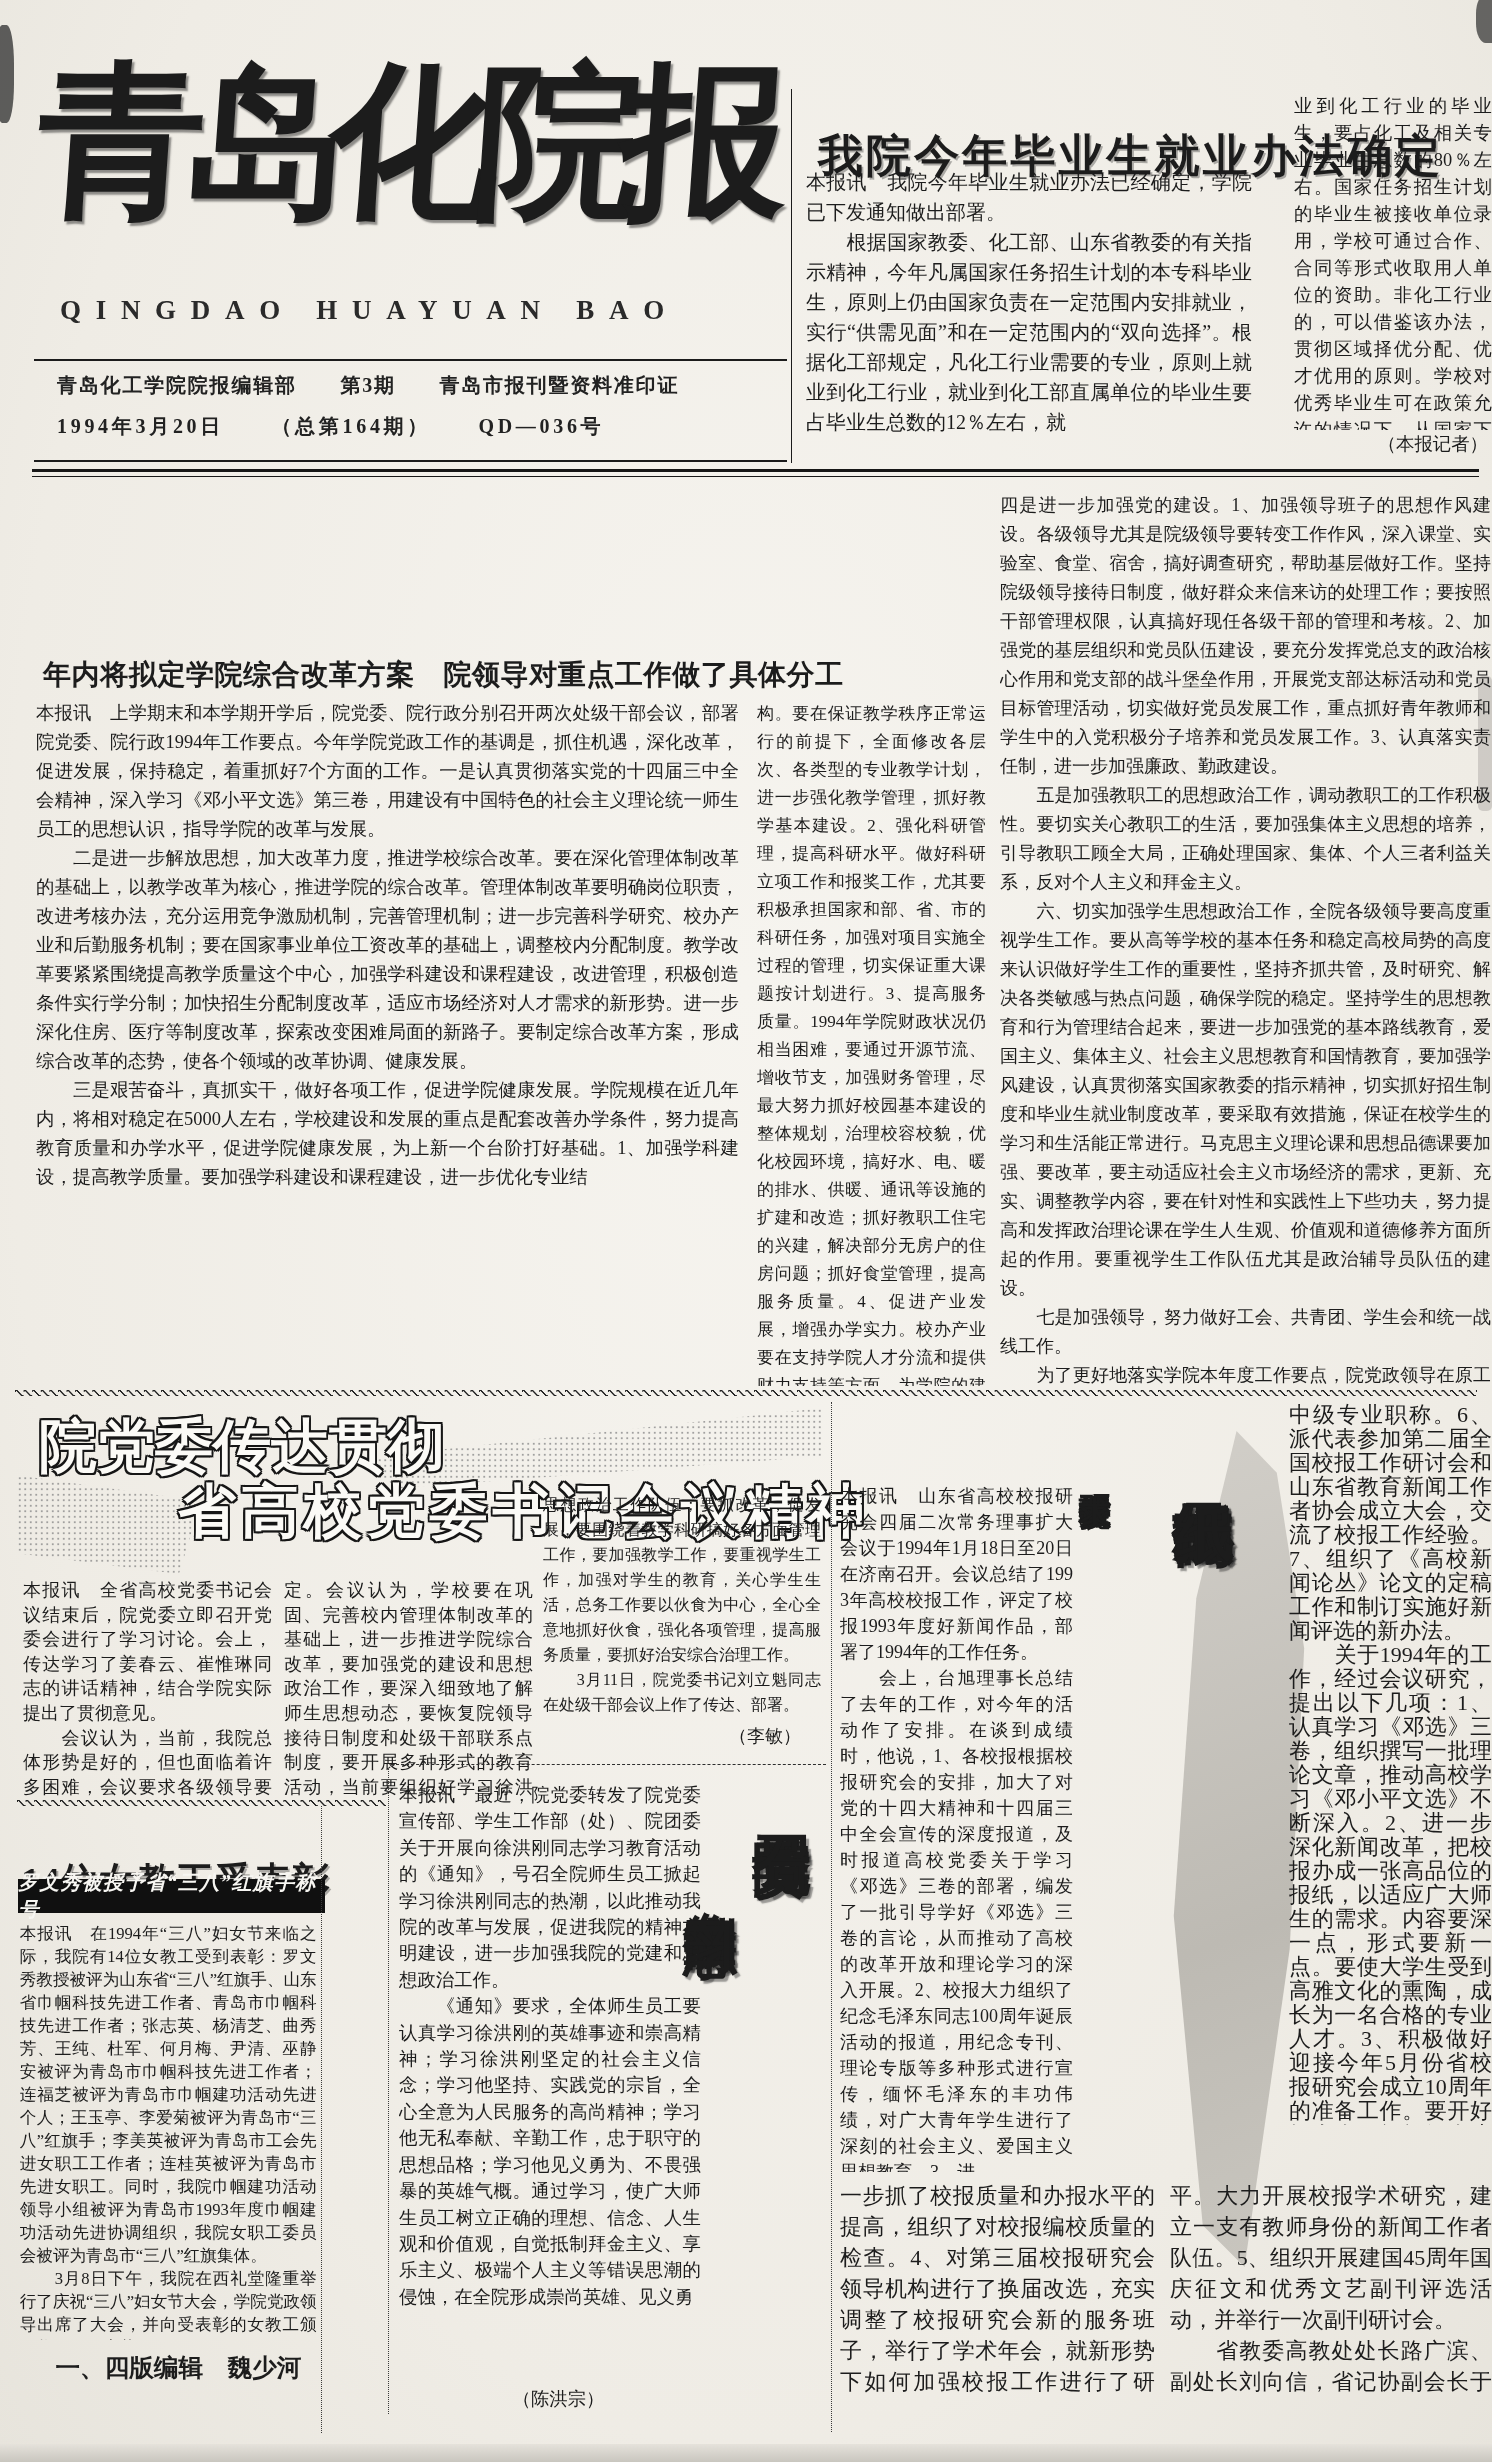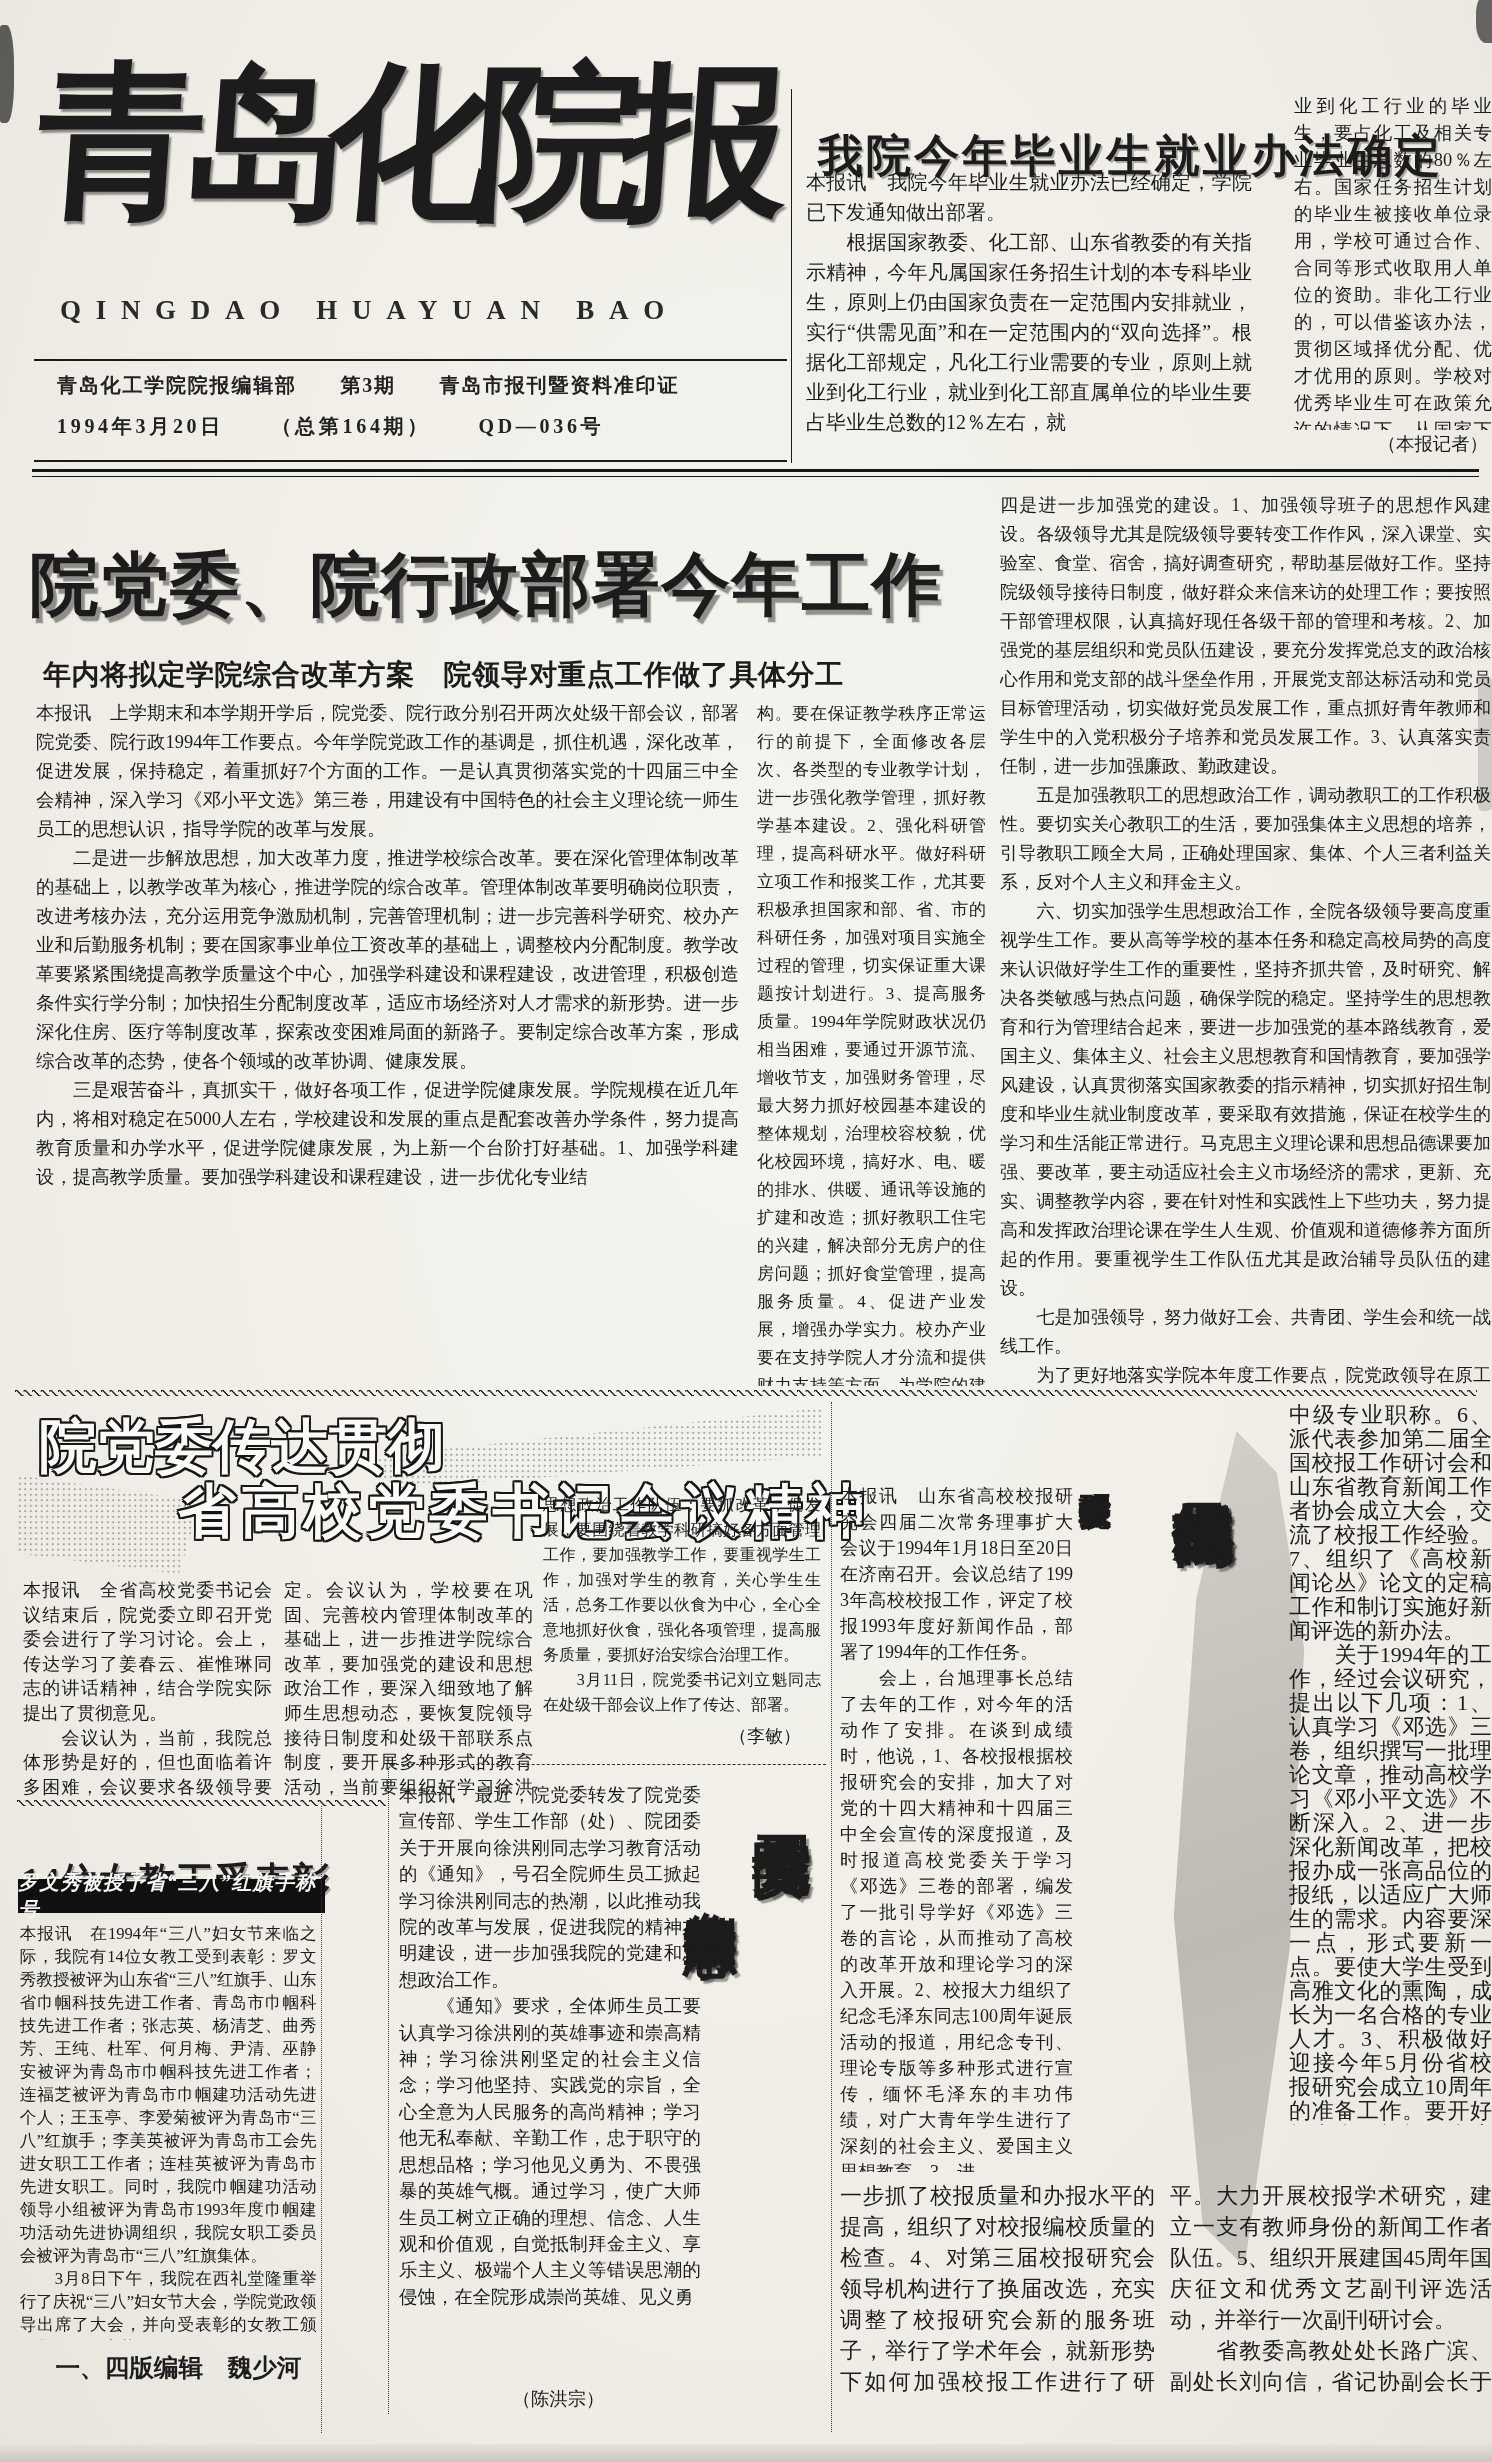--- a/index.html
+++ b/index.html
@@ -59,21 +59,20 @@
 
   <div class="abs headline-l" style="left:818px;top:90px;">我院今年毕业生就业办法确定</div>
   <div class="abs jt" style="left:806px;top:167px;width:446px;height:299px;font-size:20px;line-height:30px;">本报讯　我院今年毕业生就业办法已经确定，学院已下发通知做出部署。
 　　根据国家教委、化工部、山东省教委的有关指示精神，今年凡属国家任务招生计划的本专科毕业生，原则上仍由国家负责在一定范围内安排就业，实行“供需见面”和在一定范围内的“双向选择”。根据化工部规定，凡化工行业需要的专业，原则上就业到化工行业，就业到化工部直属单位的毕业生要占毕业生总数的12％左右，就</div>
   <div class="abs jt" style="left:1294px;top:93px;width:198px;height:337px;font-size:18.4px;line-height:27px;">业到化工行业的毕业生，要占化工及相关专业毕业生总数的80％左右。国家任务招生计划的毕业生被接收单位录用，学校可通过合作、合同等形式收取用人单位的资助。非化工行业的，可以借鉴该办法，贯彻区域择优分配、优才优用的原则。学校对优秀毕业生可在政策允许的情况下，从国家下达的调配计划中优先挑选工作单位。
 　　定向和委培毕业生按原定向、委培“合同”就业，自费生和自费委培生按山东省有关文件精神办理。</div>
   <div class="abs byline" style="left:1294px;top:431px;width:194px;font-size:18.4px;">（本报记者）</div>
 
   <div class="abs double-rule" style="left:32px;top:469px;width:1447px;"></div>
 
-  <div class="abs headline-xl" style="left:29.5px;top:546px;">院党委、院行政部署今年工作</div>
   <div class="abs subheadline" style="left:43px;top:656px;">年内将拟定学院综合改革方案　院领导对重点工作做了具体分工</div>
 
   <div class="abs jt body-t" style="left:36px;top:699px;width:703px;height:687px;">本报讯　上学期末和本学期开学后，院党委、院行政分别召开两次处级干部会议，部署院党委、院行政1994年工作要点。今年学院党政工作的基调是，抓住机遇，深化改革，促进发展，保持稳定，着重抓好7个方面的工作。一是认真贯彻落实党的十四届三中全会精神，深入学习《邓小平文选》第三卷，用建设有中国特色的社会主义理论统一师生员工的思想认识，指导学院的改革与发展。
 　　二是进一步解放思想，加大改革力度，推进学校综合改革。要在深化管理体制改革的基础上，以教学改革为核心，推进学院的综合改革。管理体制改革要明确岗位职责，改进考核办法，充分运用竞争激励机制，完善管理机制；进一步完善科学研究、校办产业和后勤服务机制；要在国家事业单位工资改革的基础上，调整校内分配制度。教学改革要紧紧围绕提高教学质量这个中心，加强学科建设和课程建设，改进管理，积极创造条件实行学分制；加快招生分配制度改革，适应市场经济对人才需求的新形势。进一步深化住房、医疗等制度改革，探索改变困难局面的新路子。要制定综合改革方案，形成综合改革的态势，使各个领域的改革协调、健康发展。
 　　三是艰苦奋斗，真抓实干，做好各项工作，促进学院健康发展。学院规模在近几年内，将相对稳定在5000人左右，学校建设和发展的重点是配套改善办学条件，努力提高教育质量和办学水平，促进学院健康发展，为上新一个台阶打好基础。1、加强学科建设，提高教学质量。要加强学科建设和课程建设，进一步优化专业结</div>
   <div class="abs jt" style="left:757px;top:700px;width:229px;height:686px;font-size:17px;line-height:28px;">构。要在保证教学秩序正常运行的前提下，全面修改各层次、各类型的专业教学计划，进一步强化教学管理，抓好教学基本建设。2、强化科研管理，提高科研水平。做好科研立项工作和报奖工作，尤其要积极承担国家和部、省、市的科研任务，加强对项目实施全过程的管理，切实保证重大课题按计划进行。3、提高服务质量。1994年学院财政状况仍相当困难，要通过开源节流、增收节支，加强财务管理，尽最大努力抓好校园基本建设的整体规划，治理校容校貌，优化校园环境，搞好水、电、暖的排水、供暖、通讯等设施的扩建和改造；抓好教职工住宅的兴建，解决部分无房户的住房问题；抓好食堂管理，提高服务质量。4、促进产业发展，增强办学实力。校办产业要在支持学院人才分流和提供财力支持等方面，为学院的建设做出贡献。学院直属产业，一要开拓发展，二要加强管理，提高效益，切实在效益上作文章。5、加强队伍建设，提高教职工素质。当前，要着重抓好教师队伍、管理队伍和政工队伍的建设。教师队伍要注意调整结构，重点在中青年教师和骨干教师的培养和使用，创造条件培养一批学科带头人和学术骨干。管理队伍和政工队伍，要注意充实力量，大胆启用中青年骨干，采取措施，加强培养和锻炼，努力提高政治、理论和业务能力。6、认真落实社会治安综合治理责任制，切实抓好计划生育工作。</div>
   <div class="abs jt" style="left:1000px;top:491px;width:491px;height:895px;font-size:18px;line-height:29px;">四是进一步加强党的建设。1、加强领导班子的思想作风建设。各级领导尤其是院级领导要转变工作作风，深入课堂、实验室、食堂、宿舍，搞好调查研究，帮助基层做好工作。坚持院级领导接待日制度，做好群众来信来访的处理工作；要按照干部管理权限，认真搞好现任各级干部的管理和考核。2、加强党的基层组织和党员队伍建设，要充分发挥党总支的政治核心作用和党支部的战斗堡垒作用，开展党支部达标活动和党员目标管理活动，切实做好党员发展工作，重点抓好青年教师和学生中的入党积极分子培养和党员发展工作。3、认真落实责任制，进一步加强廉政、勤政建设。
 　　五是加强教职工的思想政治工作，调动教职工的工作积极性。要切实关心教职工的生活，要加强集体主义思想的培养，引导教职工顾全大局，正确处理国家、集体、个人三者利益关系，反对个人主义和拜金主义。
 　　六、切实加强学生思想政治工作，全院各级领导要高度重视学生工作。要从高等学校的基本任务和稳定高校局势的高度来认识做好学生工作的重要性，坚持齐抓共管，及时研究、解决各类敏感与热点问题，确保学院的稳定。坚持学生的思想教育和行为管理结合起来，要进一步加强党的基本路线教育，爱国主义、集体主义、社会主义思想教育和国情教育，要加强学风建设，认真贯彻落实国家教委的指示精神，切实抓好招生制度和毕业生就业制度改革，要采取有效措施，保证在校学生的学习和生活能正常进行。马克思主义理论课和思想品德课要加强、要改革，要主动适应社会主义市场经济的需求，更新、充实、调整教学内容，要在针对性和实践性上下些功夫，努力提高和发挥政治理论课在学生人生观、价值观和道德修养方面所起的作用。要重视学生工作队伍尤其是政治辅导员队伍的建设。
 　　七是加强领导，努力做好工会、共青团、学生会和统一战线工作。

